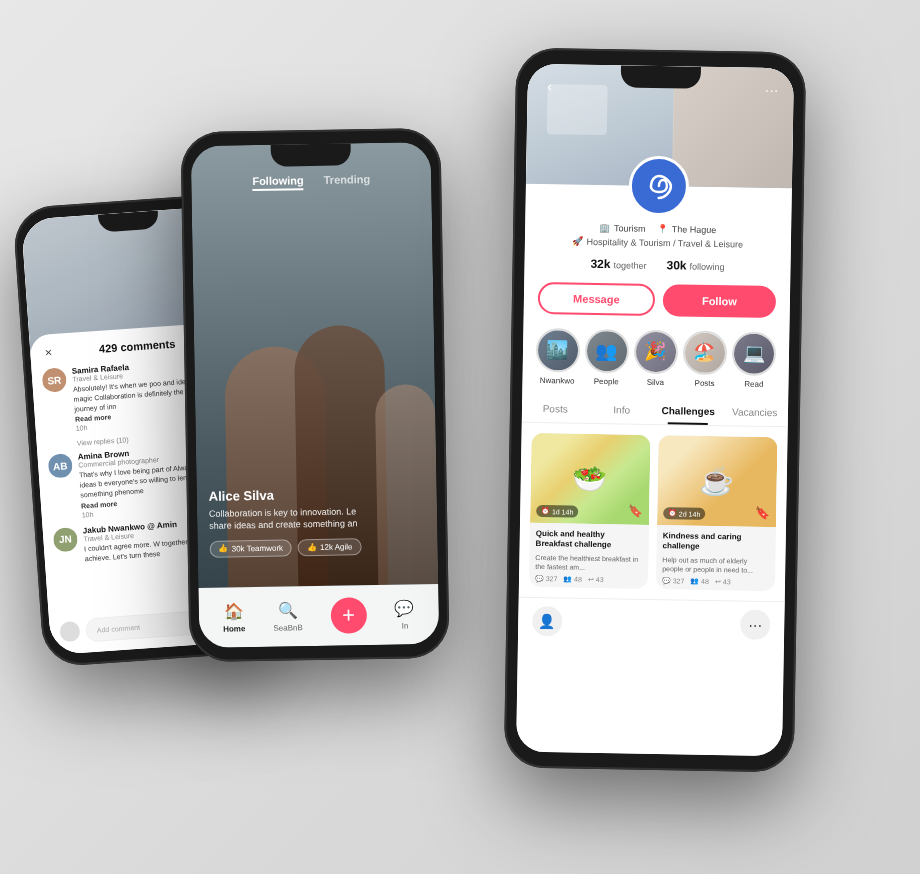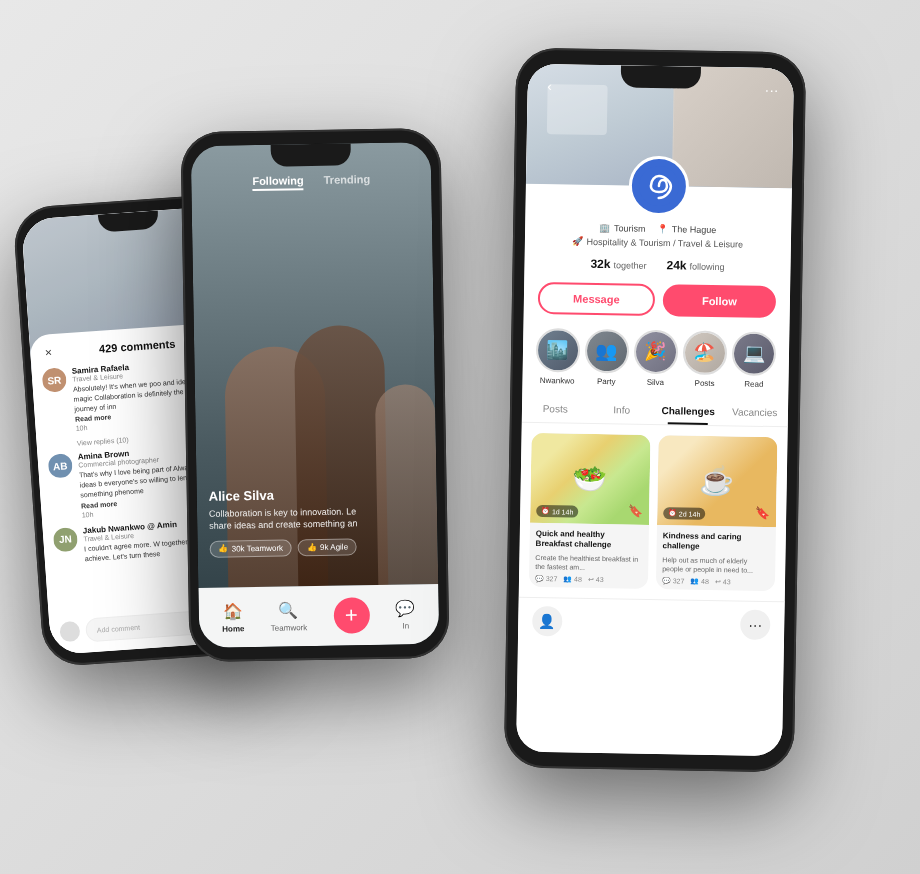--- a/index.html
+++ b/index.html
@@ -860,33 +860,33 @@
         <div class="feed-user-info">
           <div class="feed-username">Alice Silva</div>
           <div class="feed-caption">Collaboration is key to innovation. Le share ideas and create something an</div>
           <div class="feed-tags">
             <div class="feed-tag-pill">
               <span>👍</span>
               <span>30k Teamwork</span>
             </div>
             <div class="feed-tag-pill">
               <span>👍</span>
-              <span>9k Agile</span>
+              <span>12k Agile</span>
             </div>
           </div>
         </div>
 
         <div class="feed-navbar">
           <div class="nav-item">
             <div class="nav-icon">🏠</div>
             <div class="nav-label active">Home</div>
           </div>
           <div class="nav-item">
             <div class="nav-icon">🔍</div>
-            <div class="nav-label">Teamwork</div>
+            <div class="nav-label">SeaBnB</div>
           </div>
           <div class="nav-item">
             <div class="nav-plus">+</div>
           </div>
           <div class="nav-item">
             <div class="nav-icon">💬</div>
             <div class="nav-label">In</div>
           </div>
         </div>
       </div>
@@ -936,42 +936,42 @@
             <span>Hospitality &amp; Tourism / Travel &amp; Leisure</span>
           </span>
         </div>
 
         <div class="profile-stats">
           <div class="stat-item">
             <span class="stat-num">32k</span>
             <span class="stat-label">together</span>
           </div>
           <div class="stat-item">
-            <span class="stat-num">24k</span>
+            <span class="stat-num">30k</span>
             <span class="stat-label">following</span>
           </div>
         </div>
 
         <div class="profile-actions">
           <button class="btn-message">Message</button>
           <button class="btn-follow">Follow</button>
         </div>
 
         <div class="story-circles">
           <div class="story-circle-wrap">
             <div class="story-circle">
               <div class="story-circle-img story-office">🏙️</div>
             </div>
             <span class="story-label">Nwankwo</span>
           </div>
           <div class="story-circle-wrap">
             <div class="story-circle">
               <div class="story-circle-img story-people">👥</div>
             </div>
-            <span class="story-label">Party</span>
+            <span class="story-label">People</span>
           </div>
           <div class="story-circle-wrap">
             <div class="story-circle">
               <div class="story-circle-img story-party">🎉</div>
             </div>
             <span class="story-label">Silva</span>
           </div>
           <div class="story-circle-wrap">
             <div class="story-circle">
               <div class="story-circle-img story-places">🏖️</div>

